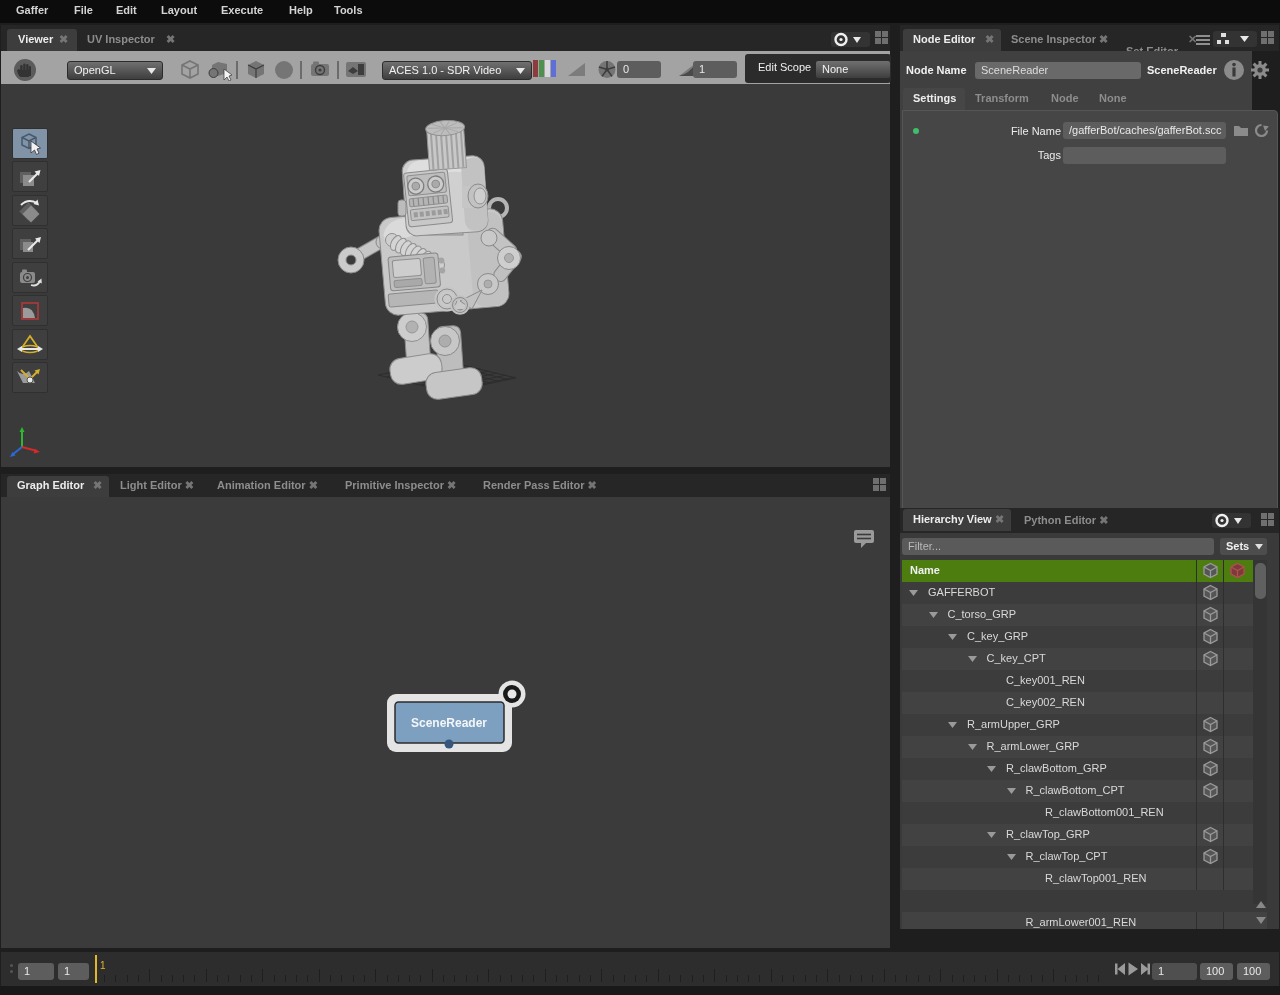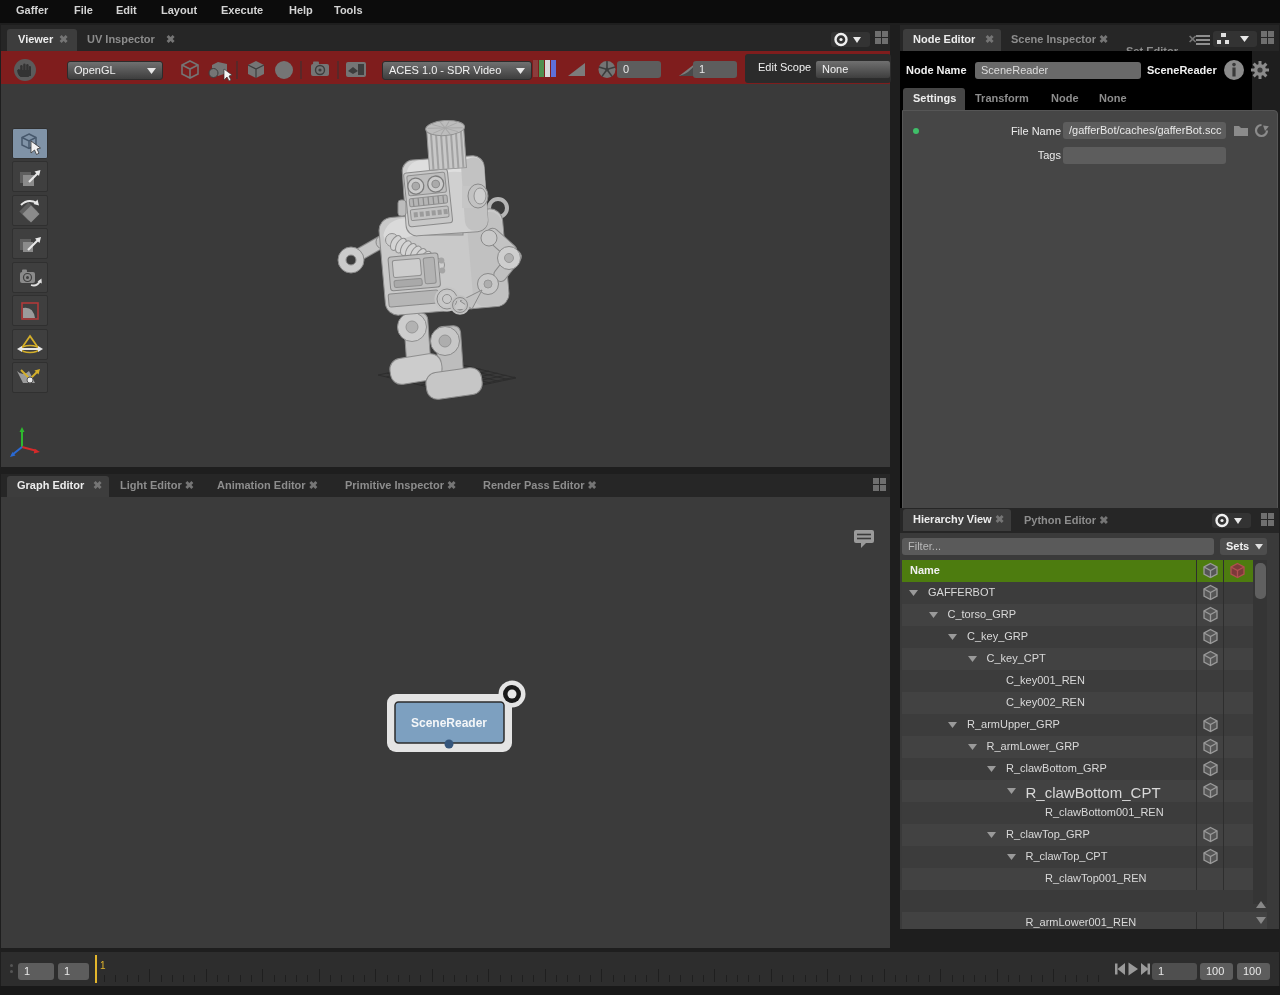--- a/index.html
+++ b/index.html
@@ -50,21 +50,21 @@
       <path d="M 22 5 L 30 5 L 26 11 Z" fill="#e8e8e8"></path>
     </svg>
     <div class="abs gridicon" style="left:874px;top:6px;width:14px;height:14px;">
       <div style="left:0;top:0"></div>
         <div style="left:7px;top:0"></div>
       <div style="left:0;top:7px"></div>
         <div style="left:7px;top:7px"></div>
     </div>
   </div>
 
-  <div class="abs" style="left:0;top:26px;width:889px;height:33px;background:#7f1d1d;">
+  <div class="abs" style="left:0;top:26px;width:889px;height:33px;background:#a3a3a3;">
     <svg class="abs" style="left:12px;top:7px" width="24" height="24">
       <circle cx="12" cy="12" r="11" fill="#5b5b5b"></circle>
       <g fill="#333333">
           <rect x="7.2" y="7" width="2.4" height="8" rx="1.2"></rect>
           <rect x="10.2" y="5.5" width="2.4" height="9" rx="1.2"></rect>
           <rect x="13.2" y="6" width="2.4" height="9" rx="1.2"></rect>
           <rect x="15.8" y="8" width="2.2" height="7" rx="1.1"></rect>
           <path d="M5 12 q-1.5-1 -.5 2.5 q1 3.5 3 4.5 l8 0 q2-1.5 2.5-4 l-13-4 z"></path>
           <rect x="6" y="12" width="12" height="6"></rect>
         </g>
@@ -436,21 +436,21 @@
         <path d="M27 5 L36 5 L31.5 11 Z" fill="#e8e8e8"></path>
       </svg>
     </div>
     <div class="abs gridicon" style="left:361px;top:6px;width:14px;height:14px;">
       <div style="left:0;top:0"></div>
         <div style="left:7px;top:0"></div>
       <div style="left:0;top:7px"></div>
         <div style="left:7px;top:7px"></div>
     </div>
   </div>
-  <div class="abs" style="left:0;top:26px;width:352px;height:468px;background:#000000;">
+  <div class="abs" style="left:0;top:26px;width:352px;height:468px;background:#404040;">
     <span class="tlabel" style="left:6px;top:13px;color:#f0f0f0;font-size:11px;">Node Name</span>
     <div class="field" style="left:75px;top:11px;width:166px;height:17px;background:#696969;">
         <span class="ftext" style="top:2px;color:#dddddd;">SceneReader</span>
       </div>
     <span class="tlabel" style="left:247px;top:13px;color:#f0f0f0;">SceneReader</span>
     <svg class="abs" style="left:323px;top:8px" width="22" height="22">
       <circle cx="11" cy="11" r="10" fill="#8b8b8b"></circle>
       <rect x="9.4" y="8.5" width="3.2" height="9" fill="#3a3a3a"></rect>
       <circle cx="11" cy="5.6" r="1.8" fill="#3a3a3a"></circle>
     </svg>
@@ -648,21 +648,21 @@
                 <g stroke="#9a9a9a" stroke-width="1.3" fill="#555555">
                   <path d="M8.5 1.5 L15 5 L15 12 L8.5 15.5 L2 12 L2 5 Z"></path>
                   <path d="M2 5 L8.5 8.5 L15 5 M8.5 8.5 L8.5 15.5" fill="none"></path>
                 </g>
               </svg></div>
           </div>
           <div class="abs" style="left:2px;top:247px;width:365px;height:22px;background:#424242;">
             <svg class="abs" style="left:104.5px;top:8px" width="9" height="7">
               <path d="M0 0 L9 0 L4.5 6 Z" fill="#9a9a9a"></path>
             </svg>
-            <span class="abs" style="left:123.5px;top:4px;font-size:15px;color:#d9d9d9;white-space:nowrap;">R_clawBottom_CPT</span>
+            <span class="abs" style="left:123.5px;top:4px;font-size:11px;color:#d9d9d9;white-space:nowrap;">R_clawBottom_CPT</span>
             <div class="abs" style="left:294px;top:0;width:1px;height:22px;background:#2e2e2e"></div>
             <div class="abs" style="left:321px;top:0;width:1px;height:22px;background:#2e2e2e"></div>
             <div class="abs" style="left:300px;top:2px"><svg width="17" height="17" viewBox="0 0 17 17">
                 <g stroke="#9a9a9a" stroke-width="1.3" fill="#555555">
                   <path d="M8.5 1.5 L15 5 L15 12 L8.5 15.5 L2 12 L2 5 Z"></path>
                   <path d="M2 5 L8.5 8.5 L15 5 M8.5 8.5 L8.5 15.5" fill="none"></path>
                 </g>
               </svg></div>
           </div>
           <div class="abs" style="left:2px;top:269px;width:365px;height:22px;background:#3c3c3c;">

